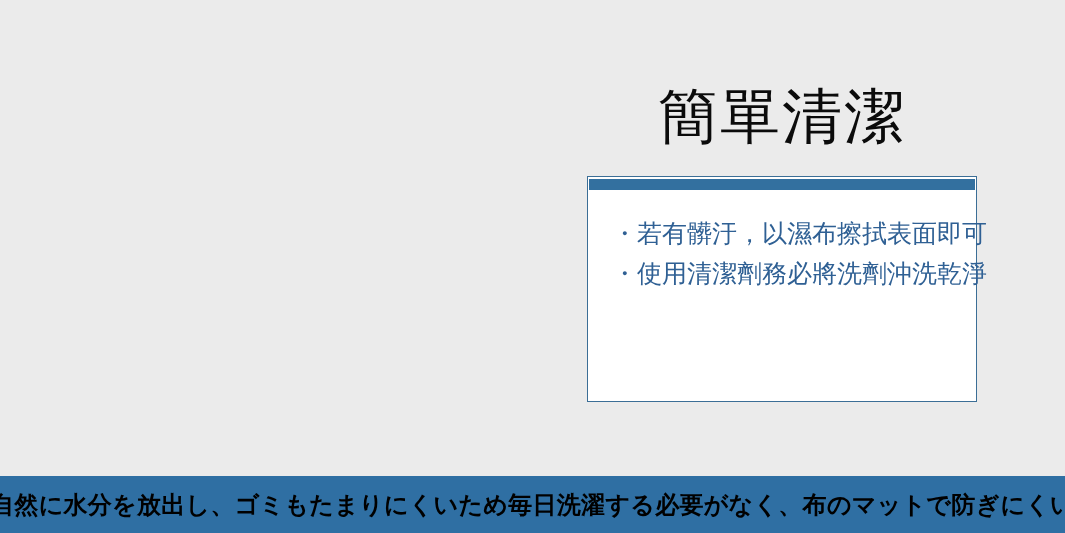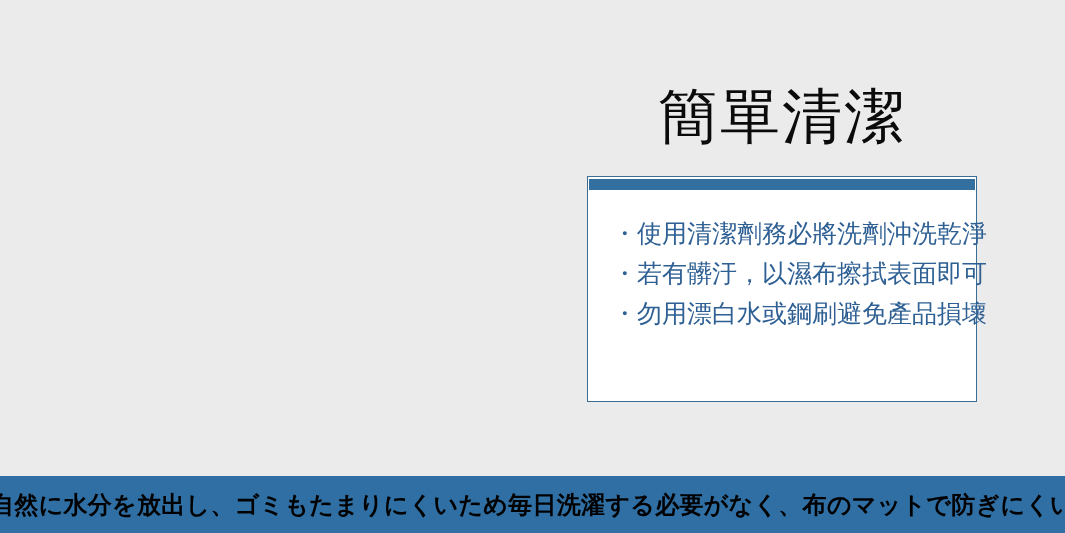--- a/index.html
+++ b/index.html
@@ -110,27 +110,24 @@
 <div id="promo-slide">
 
   <div class="content-column">
     <h1 class="section-title">簡單清潔</h1>
   </div>
 
   <div class="care-panel">
     <div class="care-panel-accent"></div>
     <ul class="care-list">
       <li>
-        <span class="bullet-mark">・</span><span>使用清潔劑務必將洗劑沖洗乾淨</span>
-      </li>
-      <li>
         <span class="bullet-mark">・</span><span>若有髒汙，以濕布擦拭表面即可</span>
       </li>
       <li>
-        <span class="bullet-mark">・</span><span>勿用漂白水或鋼刷避免產品損壞</span>
+        <span class="bullet-mark">・</span><span>使用清潔劑務必將洗劑沖洗乾淨</span>
       </li>
     </ul>
   </div>
 
   <div class="bottom-banner">
     <span class="bottom-banner-text">自然に水分を放出し、ゴミもたまりにくいため毎日洗濯する必要がなく、布のマットで防ぎにくい</span>
   </div>
 
 </div>
 

